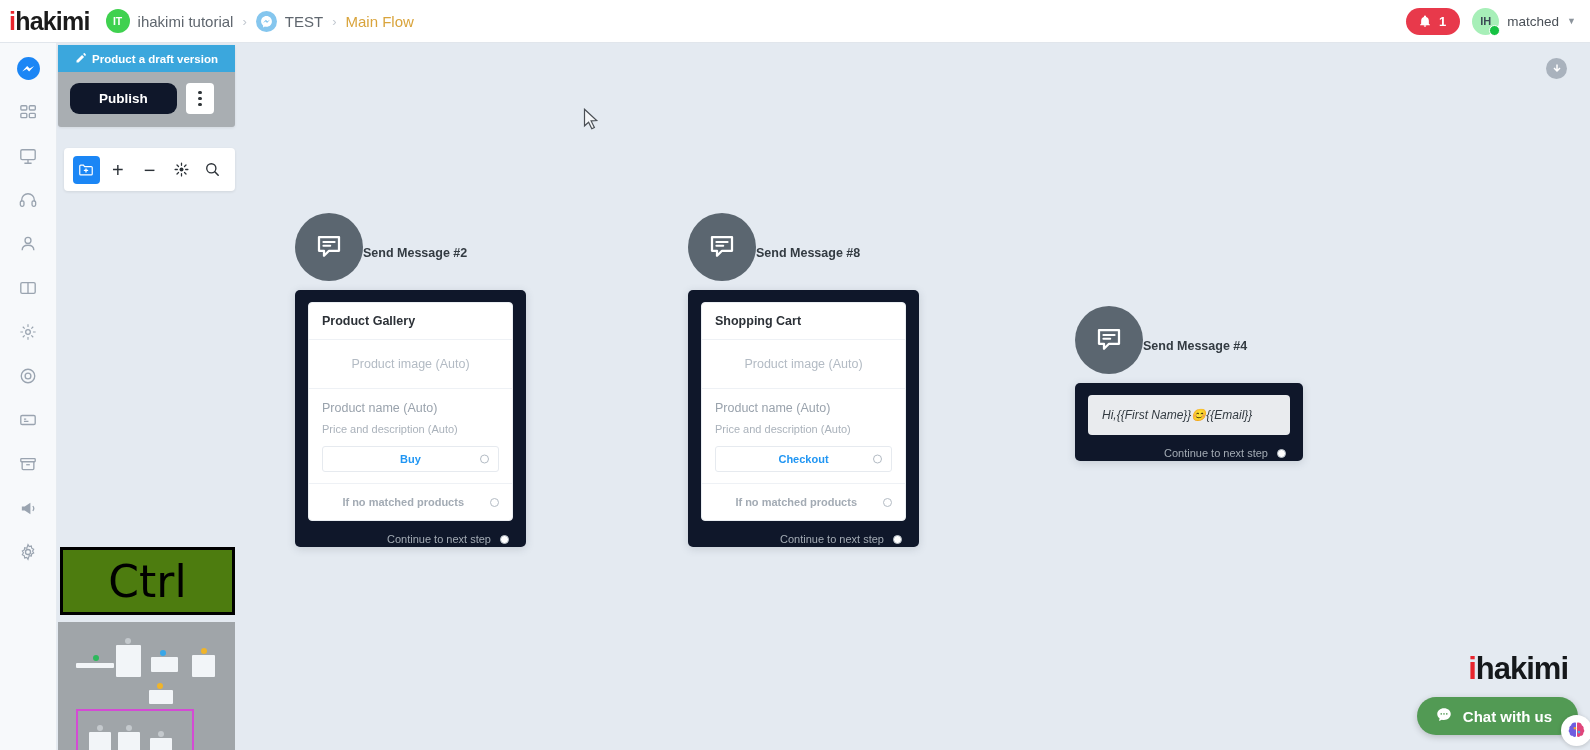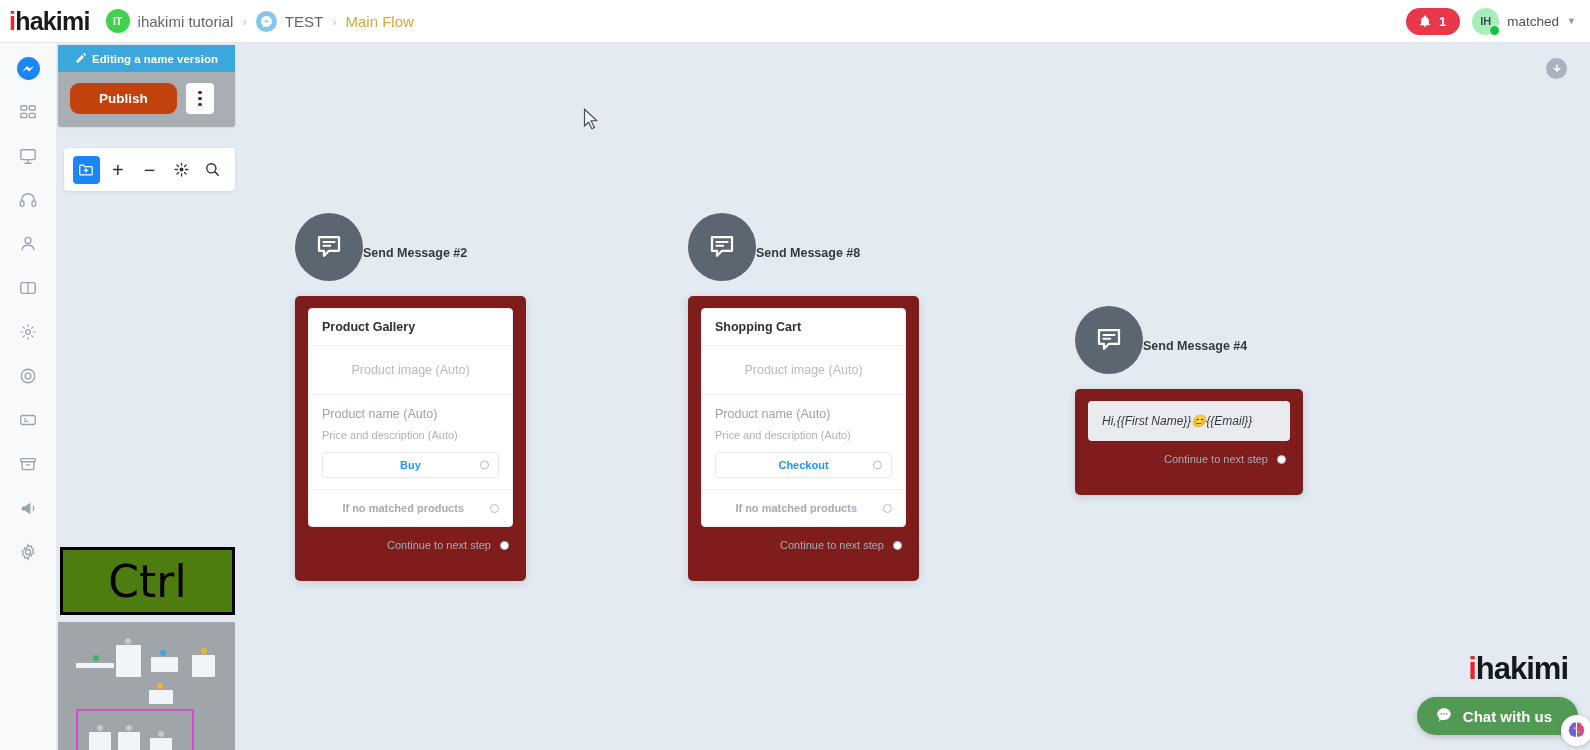--- a/index.html
+++ b/index.html
@@ -97,21 +97,21 @@
     background: #3ba7dd; color: #fff;
     height: 27px;
     display: flex; align-items: center; justify-content: center; gap: 5px;
     font-size: 11.5px; font-weight: bold;
   }
   .draft-body {
     display: flex; align-items: center; gap: 9px;
     padding: 11px 10px 13px 12px;
   }
   .publish-btn {
-    background: #c2410c; color: #fff;
+    background: #0f172a; color: #fff;
     border: none; border-radius: 9px;
     height: 31px; width: 107px;
     font-size: 13.5px; font-weight: bold;
     font-family: "Liberation Sans", sans-serif;
     cursor: pointer;
   }
   .kebab-btn {
     background: #fff; border: none; border-radius: 4px;
     width: 28px; height: 31px;
     display: flex; align-items: center; justify-content: center;
@@ -184,25 +184,25 @@
     width: 68px; height: 68px; border-radius: 50%;
     background: #5b6670;
     display: flex; align-items: center; justify-content: center;
   }
   .node-title {
     margin-top: 12px;
     font-size: 12.5px; font-weight: bold; color: #333b42;
     white-space: nowrap;
   }
   .node-card {
-    margin-top: 15px;
-    background: #7f1d1d;
+    margin-top: 9px;
+    background: #0f172a;
     border-radius: 5px;
     box-shadow: 0 2px 8px rgba(60,70,90,.18);
-    padding: 12px 13px 28px 13px;
+    padding: 12px 13px 0 13px;
   }
   .gallery-card {
     border: 1px solid #eaeef2;
     border-radius: 4px;
     background: #fff;
     overflow: hidden;
   }
   .gc-row { padding: 11px 13px; border-bottom: 1px solid #eef1f5; }
   .gc-title { font-size: 12.5px; font-weight: bold; color: #2c3137; }
   .gc-image {
@@ -551,21 +551,21 @@
     </div>
   </div>
 
   <div class="draft-panel">
     <div class="draft-banner">
       <span>
         <svg width="12" height="12" viewBox="0 0 16 16">
             <path fill="#fff" d="M2 11.3V14h2.7l7.4-7.4-2.7-2.7L2 11.3zM14.2 4.2a.9.9 0 000-1.3l-1.1-1.1a.9.9 0 00-1.3 0l-1 1 2.7 2.7 0.7-1.3z"></path>
           </svg>
       </span>
-      <span>Editing a name version</span>
+      <span>Product a draft version</span>
     </div>
     <div class="draft-body">
       <button class="publish-btn">Publish</button>
       <button class="kebab-btn">
         <span class="kebab-dots">
             <i></i>
             <i></i>
             <i></i>
           </span>
       </button>

